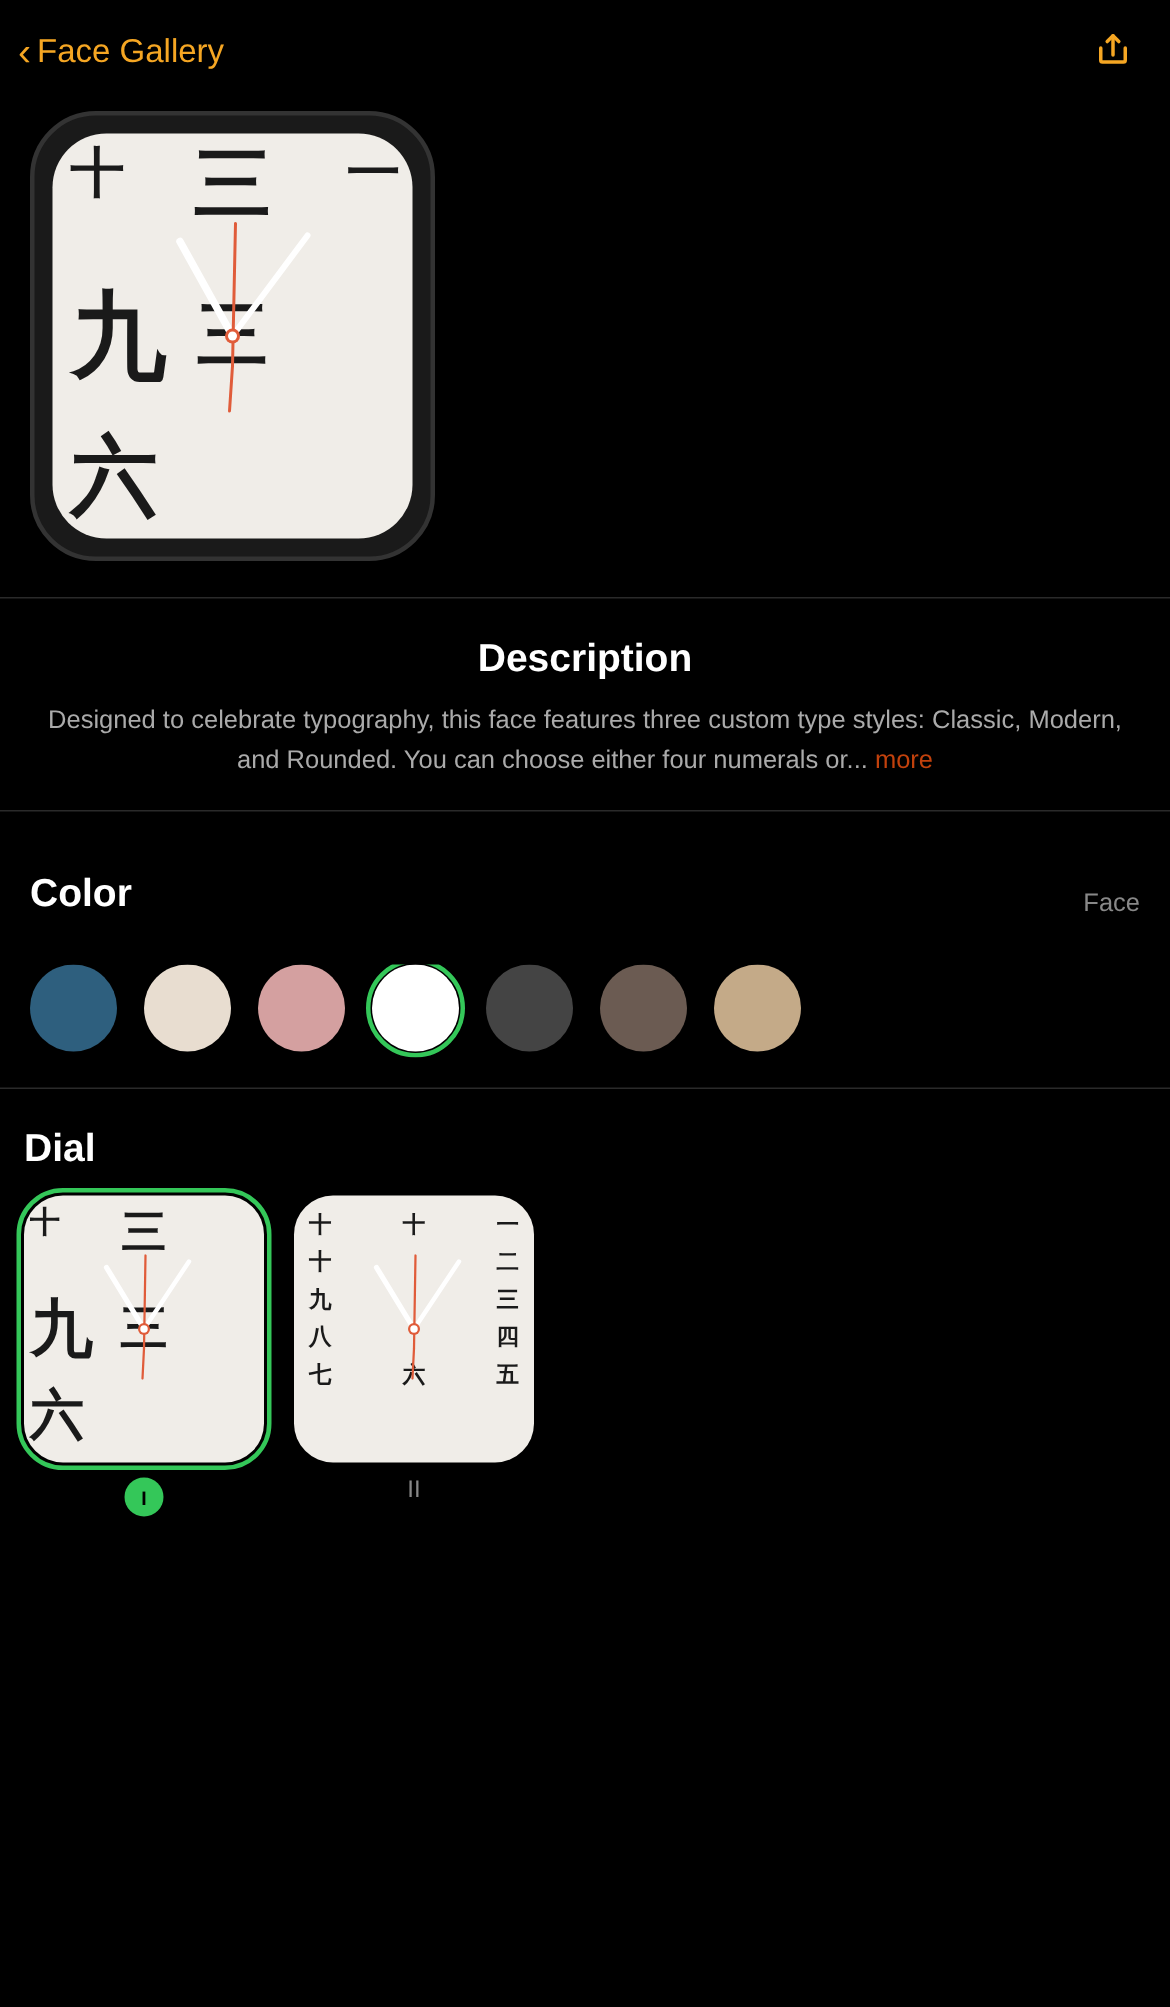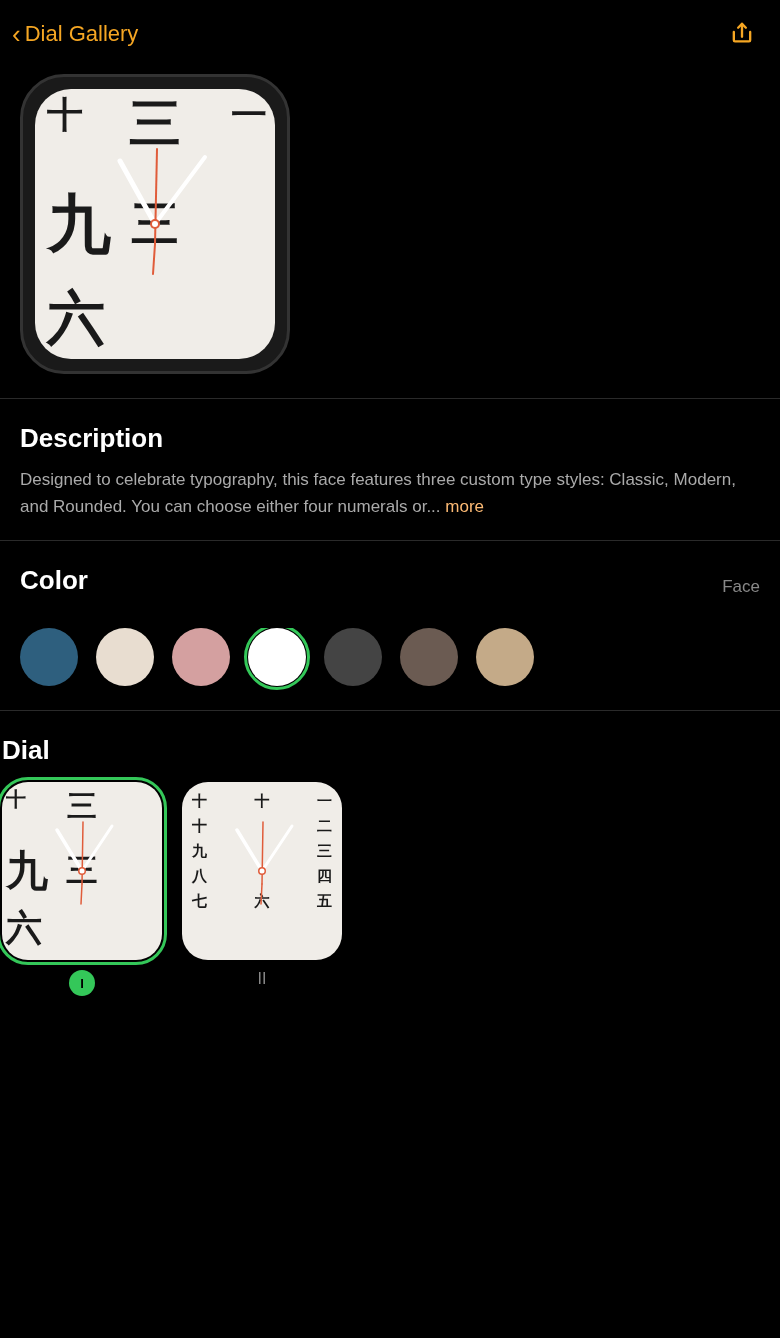--- a/index.html
+++ b/index.html
@@ -154,46 +154,48 @@
     
     .divider {
       height: 1px;
       background: #2a2a2a;
       margin: 0 0;
     }
 
     
     .section {
       padding: 24px 20px 20px 20px;
+      text-align: center;
     }
     .section-title {
       font-size: 26px;
       font-weight: 700;
       color: #fff;
       margin-bottom: 12px;
     }
     .description-text {
       font-size: 17px;
       color: #aaa;
       line-height: 1.6;
     }
     .more-link {
-      color: #fdba74;
+      color: #c2410c;
       cursor: pointer;
     }
 
     
     .color-section {
       padding: 24px 20px 20px 20px;
     }
     .color-header {
       display: flex;
       justify-content: space-between;
       align-items: center;
       margin-bottom: 20px;
+      margin-top: 15px;
     }
     .color-label {
       font-size: 17px;
       color: #888;
       font-weight: 400;
     }
     .color-swatches {
       display: flex;
       flex-direction: row;
       align-items: center;
@@ -212,21 +214,21 @@
     .color-swatch.selected::after {
       content: '';
       position: absolute;
       top: -4px; left: -4px; right: -4px; bottom: -4px;
       border: 3px solid #34C759;
       border-radius: 50%;
     }
 
     
     .dial-section {
-      padding: 24px 20px 30px 2px;
+      padding: 24px 20px 30px 16px;
     }
     .dial-options {
       display: flex;
       flex-direction: row;
       gap: 20px;
       align-items: flex-start;
       margin-top: 16px;
     }
     .dial-option {
       display: flex;
@@ -265,21 +267,21 @@
       color: #888;
       font-size: 16px;
     }
   </style>
 </head>
 <body>
 
 <div class="header">
   <a class="back-btn">
     <span class="back-chevron">‹</span>
-    <span class="back-label">Dial Gallery</span>
+    <span class="back-label">Face Gallery</span>
   </a>
   <div class="share-btn">
     <span class="share-icon">
       <svg viewBox="0 0 24 24" xmlns="http://www.w3.org/2000/svg">
         <path d="M8.684 8.316L12 5l3.316 3.316" stroke="#F5A623" stroke-width="2" stroke-linecap="round" stroke-linejoin="round"></path>
         <line x1="12" y1="5" x2="12" y2="16" stroke="#F5A623" stroke-width="2" stroke-linecap="round"></line>
         <path d="M5 12v7a1 1 0 001 1h12a1 1 0 001-1v-7" stroke="#F5A623" stroke-width="2" stroke-linecap="round" stroke-linejoin="round"></path>
       </svg>
     </span>
   </div>

